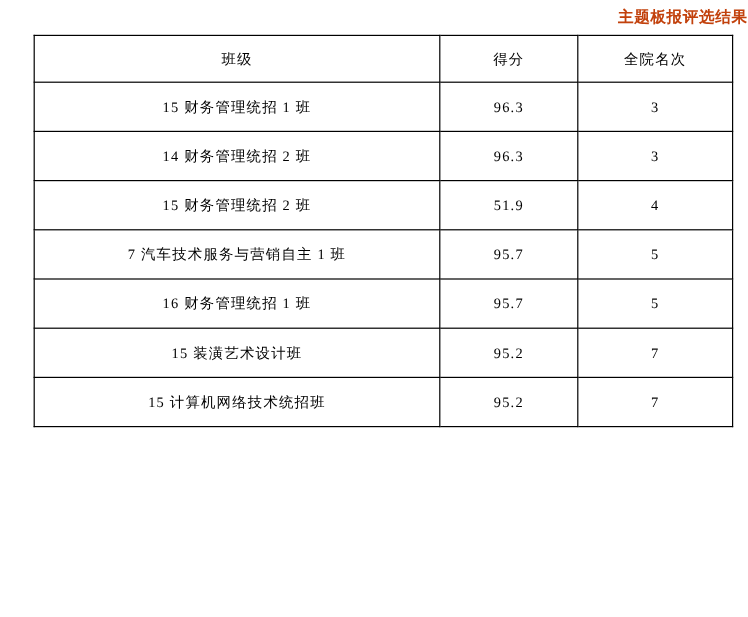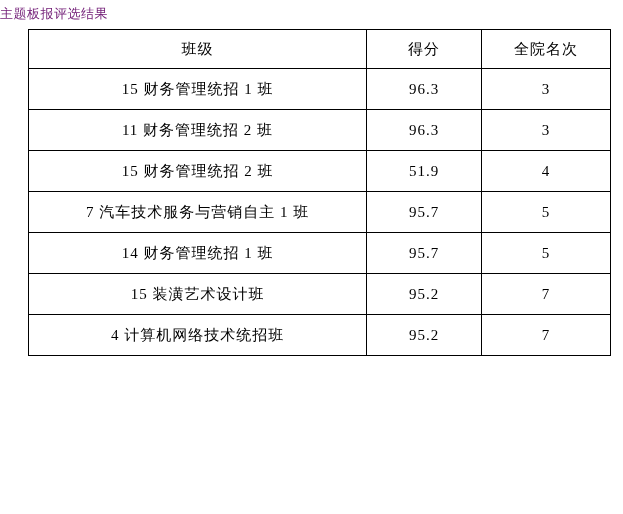--- a/index.html
+++ b/index.html
@@ -9,46 +9,46 @@
   }
   body {
     width: 623px;
     height: 514px;
     font-family: "Liberation Serif", serif;
     color: #000000;
     position: relative;
     overflow: hidden;
   }
   .doc-title {
-    text-align: left;
+    text-align: right;
     font-family: "Liberation Sans", sans-serif;
     font-size: 13px;
-    font-weight: normal;
-    color: #701a75;
+    font-weight: bold;
+    color: #c2410c;
     padding-top: 5px;
     padding-bottom: 6px;
     letter-spacing: 0.5px;
   }
   .table-wrap {
     padding: 0 28px;
     box-sizing: border-box;
     width: 623px;
   }
   table.results {
     border-collapse: collapse;
     width: 567px;
     margin: 0 auto;
     table-layout: fixed;
   }
   table.results td, table.results th {
     border: 1px solid #000000;
     text-align: center;
     vertical-align: middle;
     font-family: "Liberation Serif", serif;
-    font-size: 15px;
+    font-size: 12px;
     font-weight: normal;
     height: 40px;
     padding: 0 2px;
     letter-spacing: 1px;
   }
   table.results thead th {
     height: 38px;
   }
   .col-class { width: 333px; }
   .col-score { width: 110px; }
@@ -71,44 +71,44 @@
         <th class="col-rank">全院名次</th>
       </tr>
     </thead>
     <tbody>
       <tr>
         <td class="class-cell">15 财务管理统招 1 班</td>
         <td class="score-cell">96.3</td>
         <td class="rank-cell">3</td>
       </tr>
       <tr>
-        <td class="class-cell">11 财务管理统招 2 班</td>
+        <td class="class-cell">14 财务管理统招 2 班</td>
         <td class="score-cell">96.3</td>
         <td class="rank-cell">3</td>
       </tr>
       <tr>
         <td class="class-cell">15 财务管理统招 2 班</td>
         <td class="score-cell">51.9</td>
         <td class="rank-cell">4</td>
       </tr>
       <tr>
         <td class="class-cell">7 汽车技术服务与营销自主 1 班</td>
         <td class="score-cell">95.7</td>
         <td class="rank-cell">5</td>
       </tr>
       <tr>
-        <td class="class-cell">14 财务管理统招 1 班</td>
+        <td class="class-cell">16 财务管理统招 1 班</td>
         <td class="score-cell">95.7</td>
         <td class="rank-cell">5</td>
       </tr>
       <tr>
         <td class="class-cell">15 装潢艺术设计班</td>
         <td class="score-cell">95.2</td>
         <td class="rank-cell">7</td>
       </tr>
       <tr>
-        <td class="class-cell">4 计算机网络技术统招班</td>
+        <td class="class-cell">15 计算机网络技术统招班</td>
         <td class="score-cell">95.2</td>
         <td class="rank-cell">7</td>
       </tr>
     </tbody>
   </table>
 </div>
 
 </body></html>

